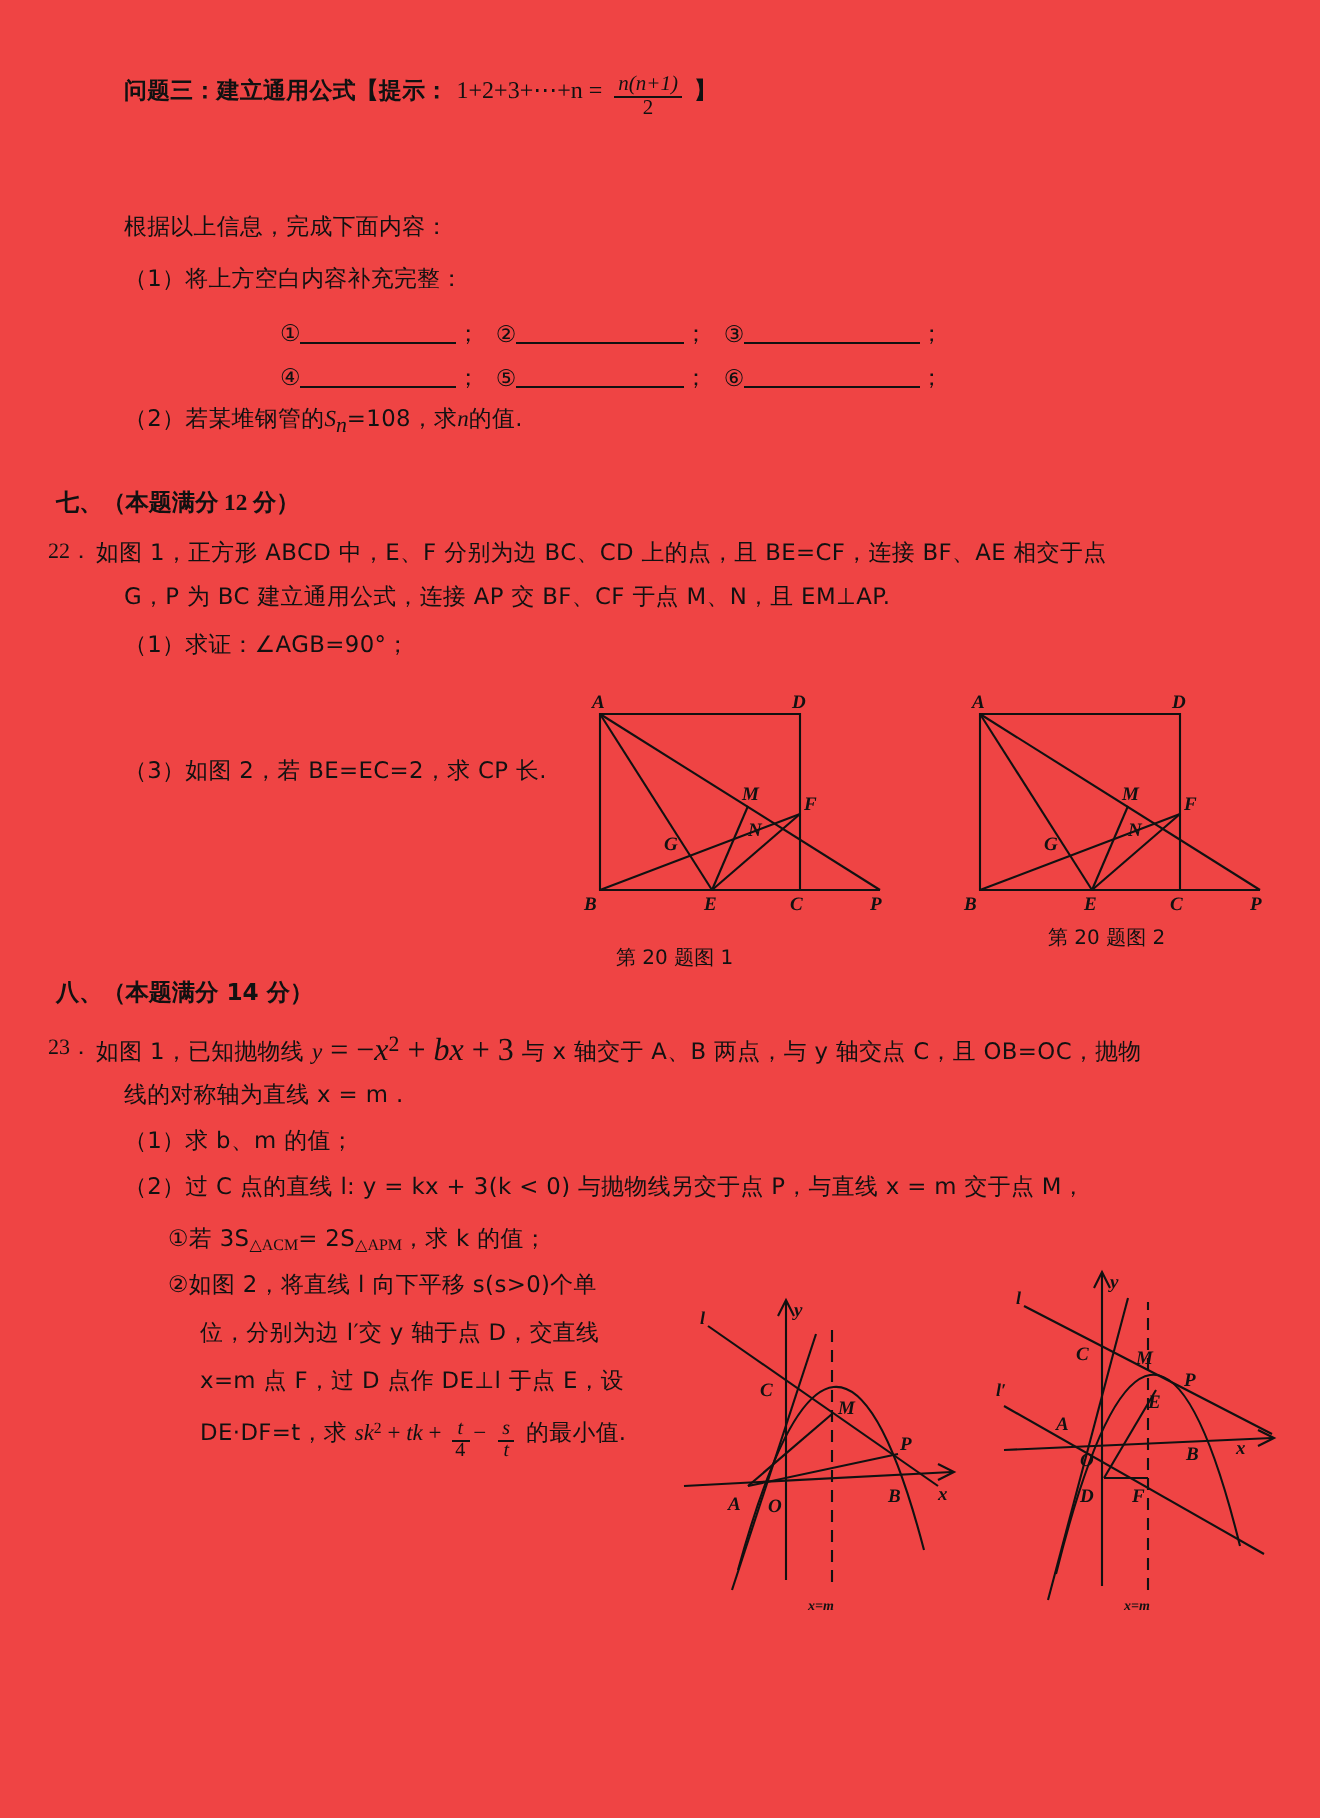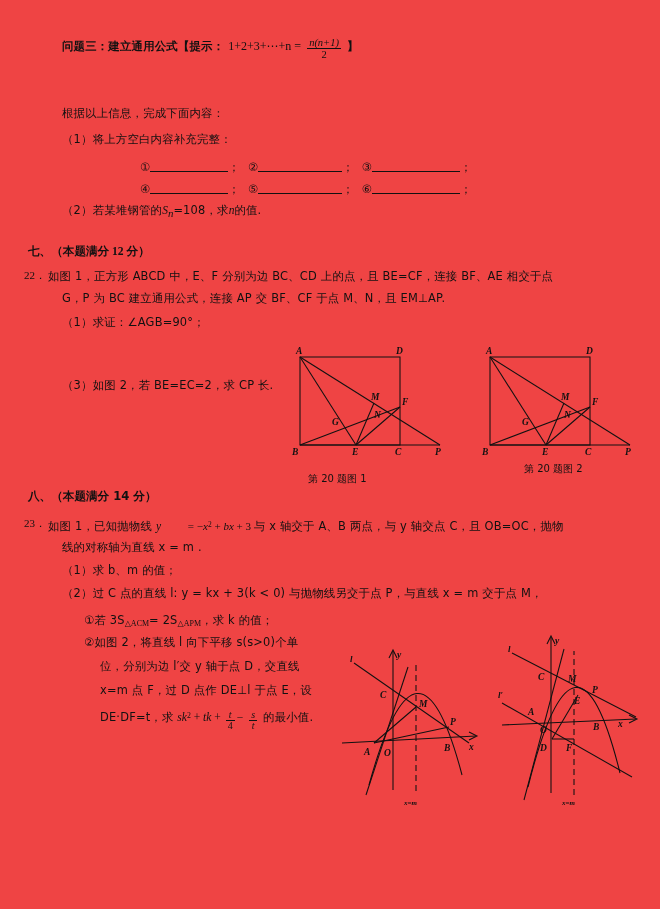--- a/index.html
+++ b/index.html
@@ -177,21 +177,21 @@
     <text x="86" y="73" font-size="9.5">N</text>
     <text x="114" y="60" font-size="9.5">F</text>
   </svg>
   <div class="fig-cap" style="left:524px; top:462px;">第 20 题图 2</div>
 
   <div class="blk sect-head" style="left:28px; top:489px;">八、（本题满分 14 分）</div>
 
   <div class="blk qnum" style="left:24px; top:516px;">23．</div>
   <div class="blk" style="left:48px; top:516px; width:604px;">
     <span class="cn">如图 1，已知抛物线</span>
-    <span class="it" style="font-size:11.5px;">y</span><span class="rm" style="font-size:11px;margin-left:24px;">
+    <span class="it" style="font-size:11.5px;">y</span><span class="rm" style="font-size:16px;">
       = −<span class="it">x</span><sup>2</sup> + <span class="it">b</span><span class="it">x</span> + 3
     </span>
     <span class="cn">与 x 轴交于 A、B 两点，与 y 轴交点 C，且 OB=OC，抛物</span>
   </div>
   <div class="blk cn" style="left:62px; top:540px;">线的对称轴为直线 x = m .</div>
   <div class="blk cn" style="left:62px; top:563px;">（1）求 b、m 的值；</div>
   <div class="blk cn" style="left:62px; top:586px; width:590px;">（2）过 C 点的直线 l: y = kx + 3(k &lt; 0) 与抛物线另交于点 P，与直线 x = m 交于点 M，</div>
 
   <div class="blk" style="left:84px; top:610px;">
     <span class="cn">①若 3S</span><sub class="rm" style="font-size:8px;">△ACM</sub><span class="cn">= 2S</span><sub class="rm" style="font-size:8px;">△APM</sub><span class="cn">，求 k 的值；</span>

